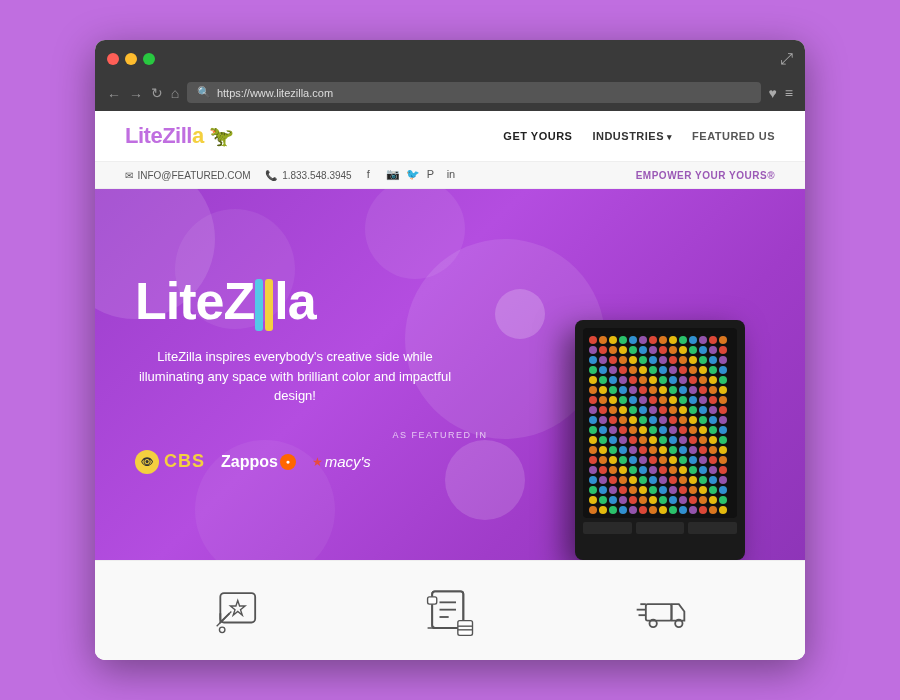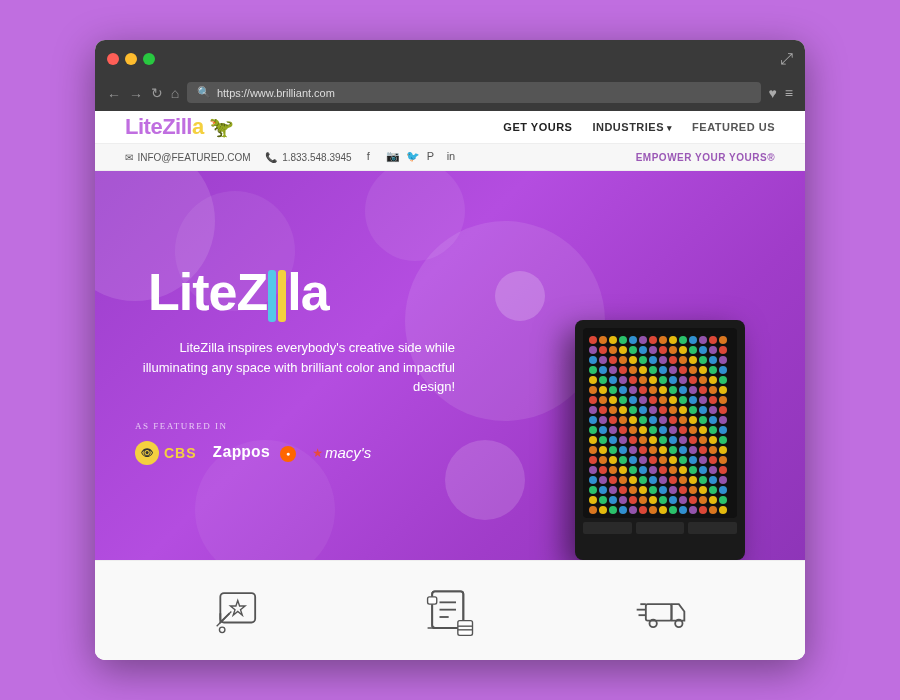--- a/index.html
+++ b/index.html
@@ -79,21 +79,21 @@
       background: #fff;
       height: calc(100% - 70px);
       overflow: hidden;
       display: flex;
       flex-direction: column;
     }
 
     
     .site-header {
       background: #fff;
-      padding: 3px 30px;
+      padding: 12px 30px;
       display: flex;
       align-items: center;
       justify-content: space-between;
       border-bottom: 1px solid #eee;
     }
     .logo {
       font-size: 22px;
       font-weight: 900;
       color: #222;
       letter-spacing: -0.5px;
@@ -193,21 +193,20 @@
       z-index: 2;
       padding-right: 20px;
     }
     .hero-title {
       font-size: 52px;
       font-weight: 900;
       color: #fff;
       line-height: 1.0;
       margin-bottom: 16px;
       letter-spacing: -1px;
-      margin-left: 13px;
     }
     .hero-title .lite { color: #fff; }
     .hero-title .zil { color: #fff; }
     .hero-title .bar1 {
       display: inline-block;
       width: 8px;
       height: 52px;
       background: #54c8e8;
       border-radius: 3px;
       vertical-align: middle;
@@ -222,32 +221,31 @@
       vertical-align: middle;
       margin: 0 1px;
     }
     .hero-title .la { color: #fff; }
 
     .hero-desc {
       color: #fff;
       font-size: 13px;
       line-height: 1.5;
       margin-bottom: 24px;
-      text-align: right;
+      text-align: center;
       max-width: 320px;
     }
 
     .featured-label {
       color: rgba(255,255,255,0.7);
       font-size: 9px;
       letter-spacing: 1.5px;
-      text-align: left;
+      text-align: center;
       margin-bottom: 10px;
       text-transform: uppercase;
-      font-family: Liberation Serif, serif;
     }
 
     .featured-logos {
       display: flex;
       align-items: center;
       gap: 16px;
     }
 
     .cbs-logo {
       display: flex;
@@ -261,30 +259,29 @@
       border-radius: 50%;
       display: flex;
       align-items: center;
       justify-content: center;
       font-size: 10px;
       color: #333;
       font-weight: 900;
     }
     .cbs-text {
       color: #f4d03f;
-      font-size: 14px;
+      font-size: 18px;
       font-weight: 900;
       letter-spacing: 1px;
     }
 
     .zappos-logo {
       display: flex;
-      align-items: flex-end;
-      gap: 10px;
-      font-family: Liberation Mono, monospace;
+      align-items: center;
+      gap: 2px;
     }
     .zappos-text {
       color: #fff;
       font-size: 16px;
       font-weight: 700;
     }
     .zappos-dot {
       width: 16px;
       height: 16px;
       background: #ff6600;
@@ -401,21 +398,21 @@
     <span class="expand-icon">⤢</span>
   </div>
 
   <div class="browser-nav">
     <button class="nav-btn">←</button>
     <button class="nav-btn">→</button>
     <button class="nav-btn">↻</button>
     <button class="nav-btn">⌂</button>
     <div class="address-bar">
       <span class="search-icon-small">🔍</span>
-      <span class="address-text">https://www.brilliant.com</span>
+      <span class="address-text">https://www.litezilla.com</span>
     </div>
     <span class="heart-icon">♥</span>
     <span class="menu-icon">≡</span>
   </div>
 
   <div class="website">
 
     <div class="site-header">
       <div class="logo">
         <span>Lite</span><span style="color:#c06ee0;">Zi</span><span>ll</span><span style="color:#f4d03f;">a</span> <span class="monster">🦖</span>

